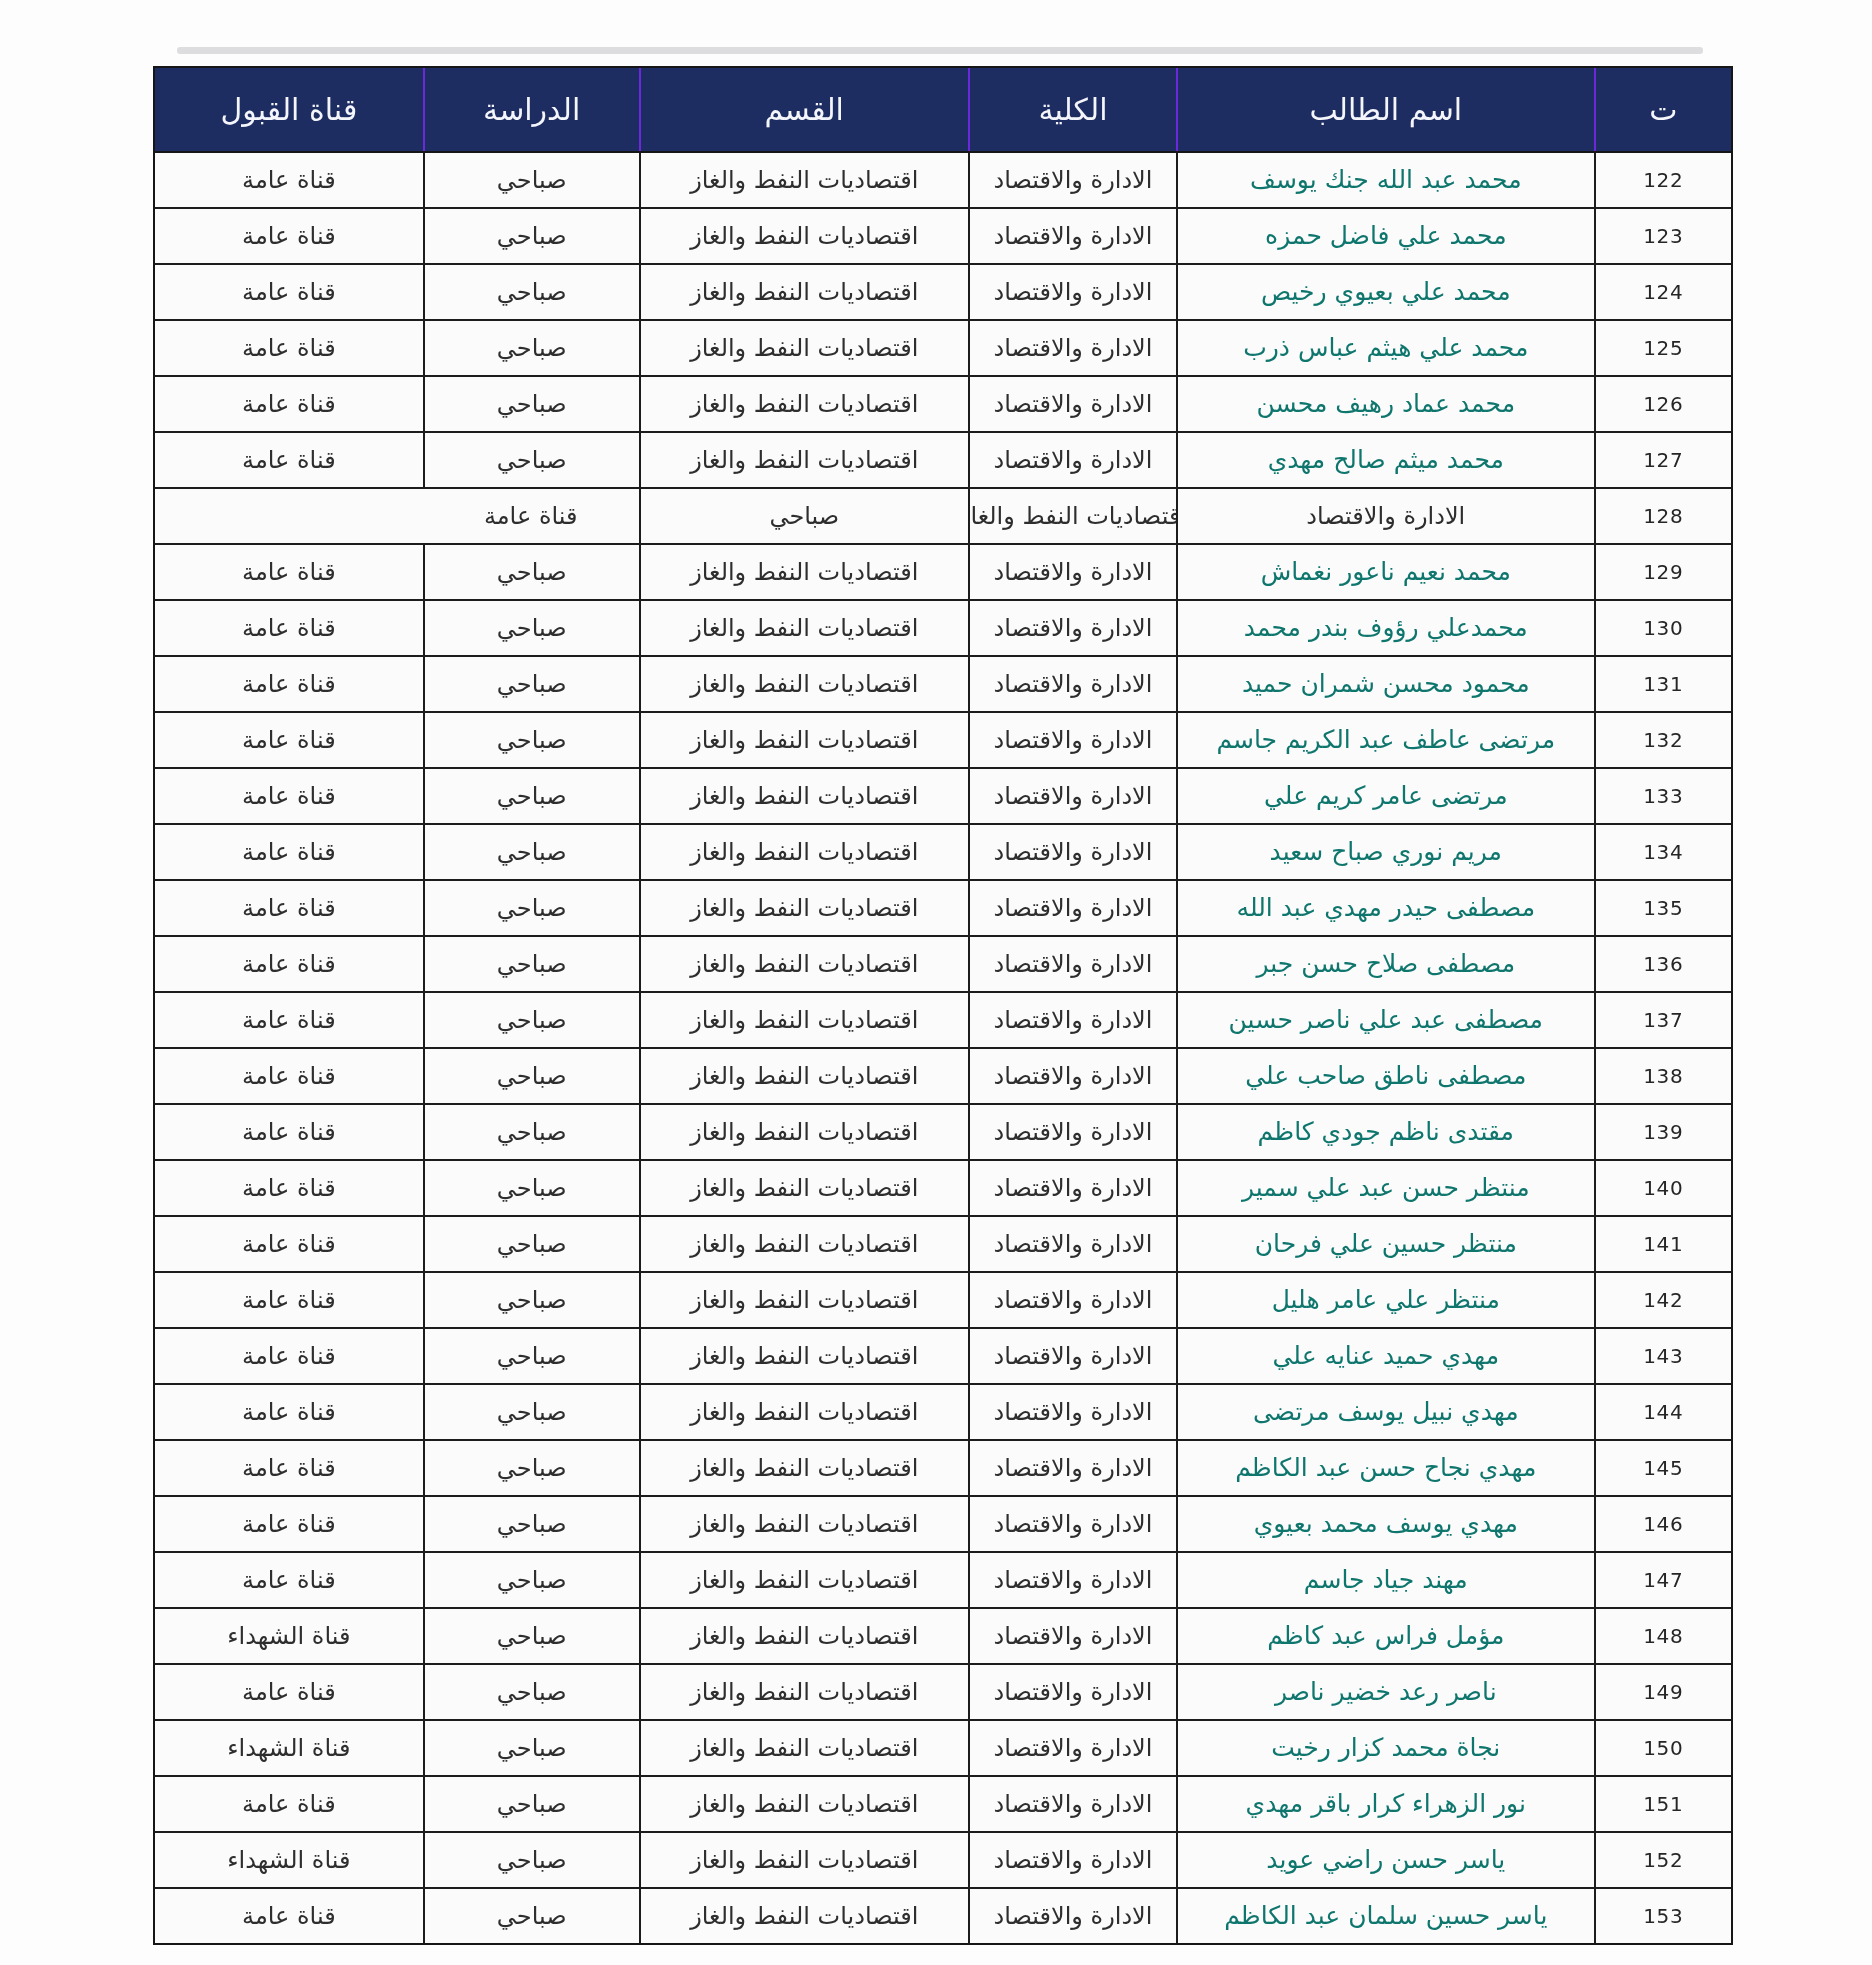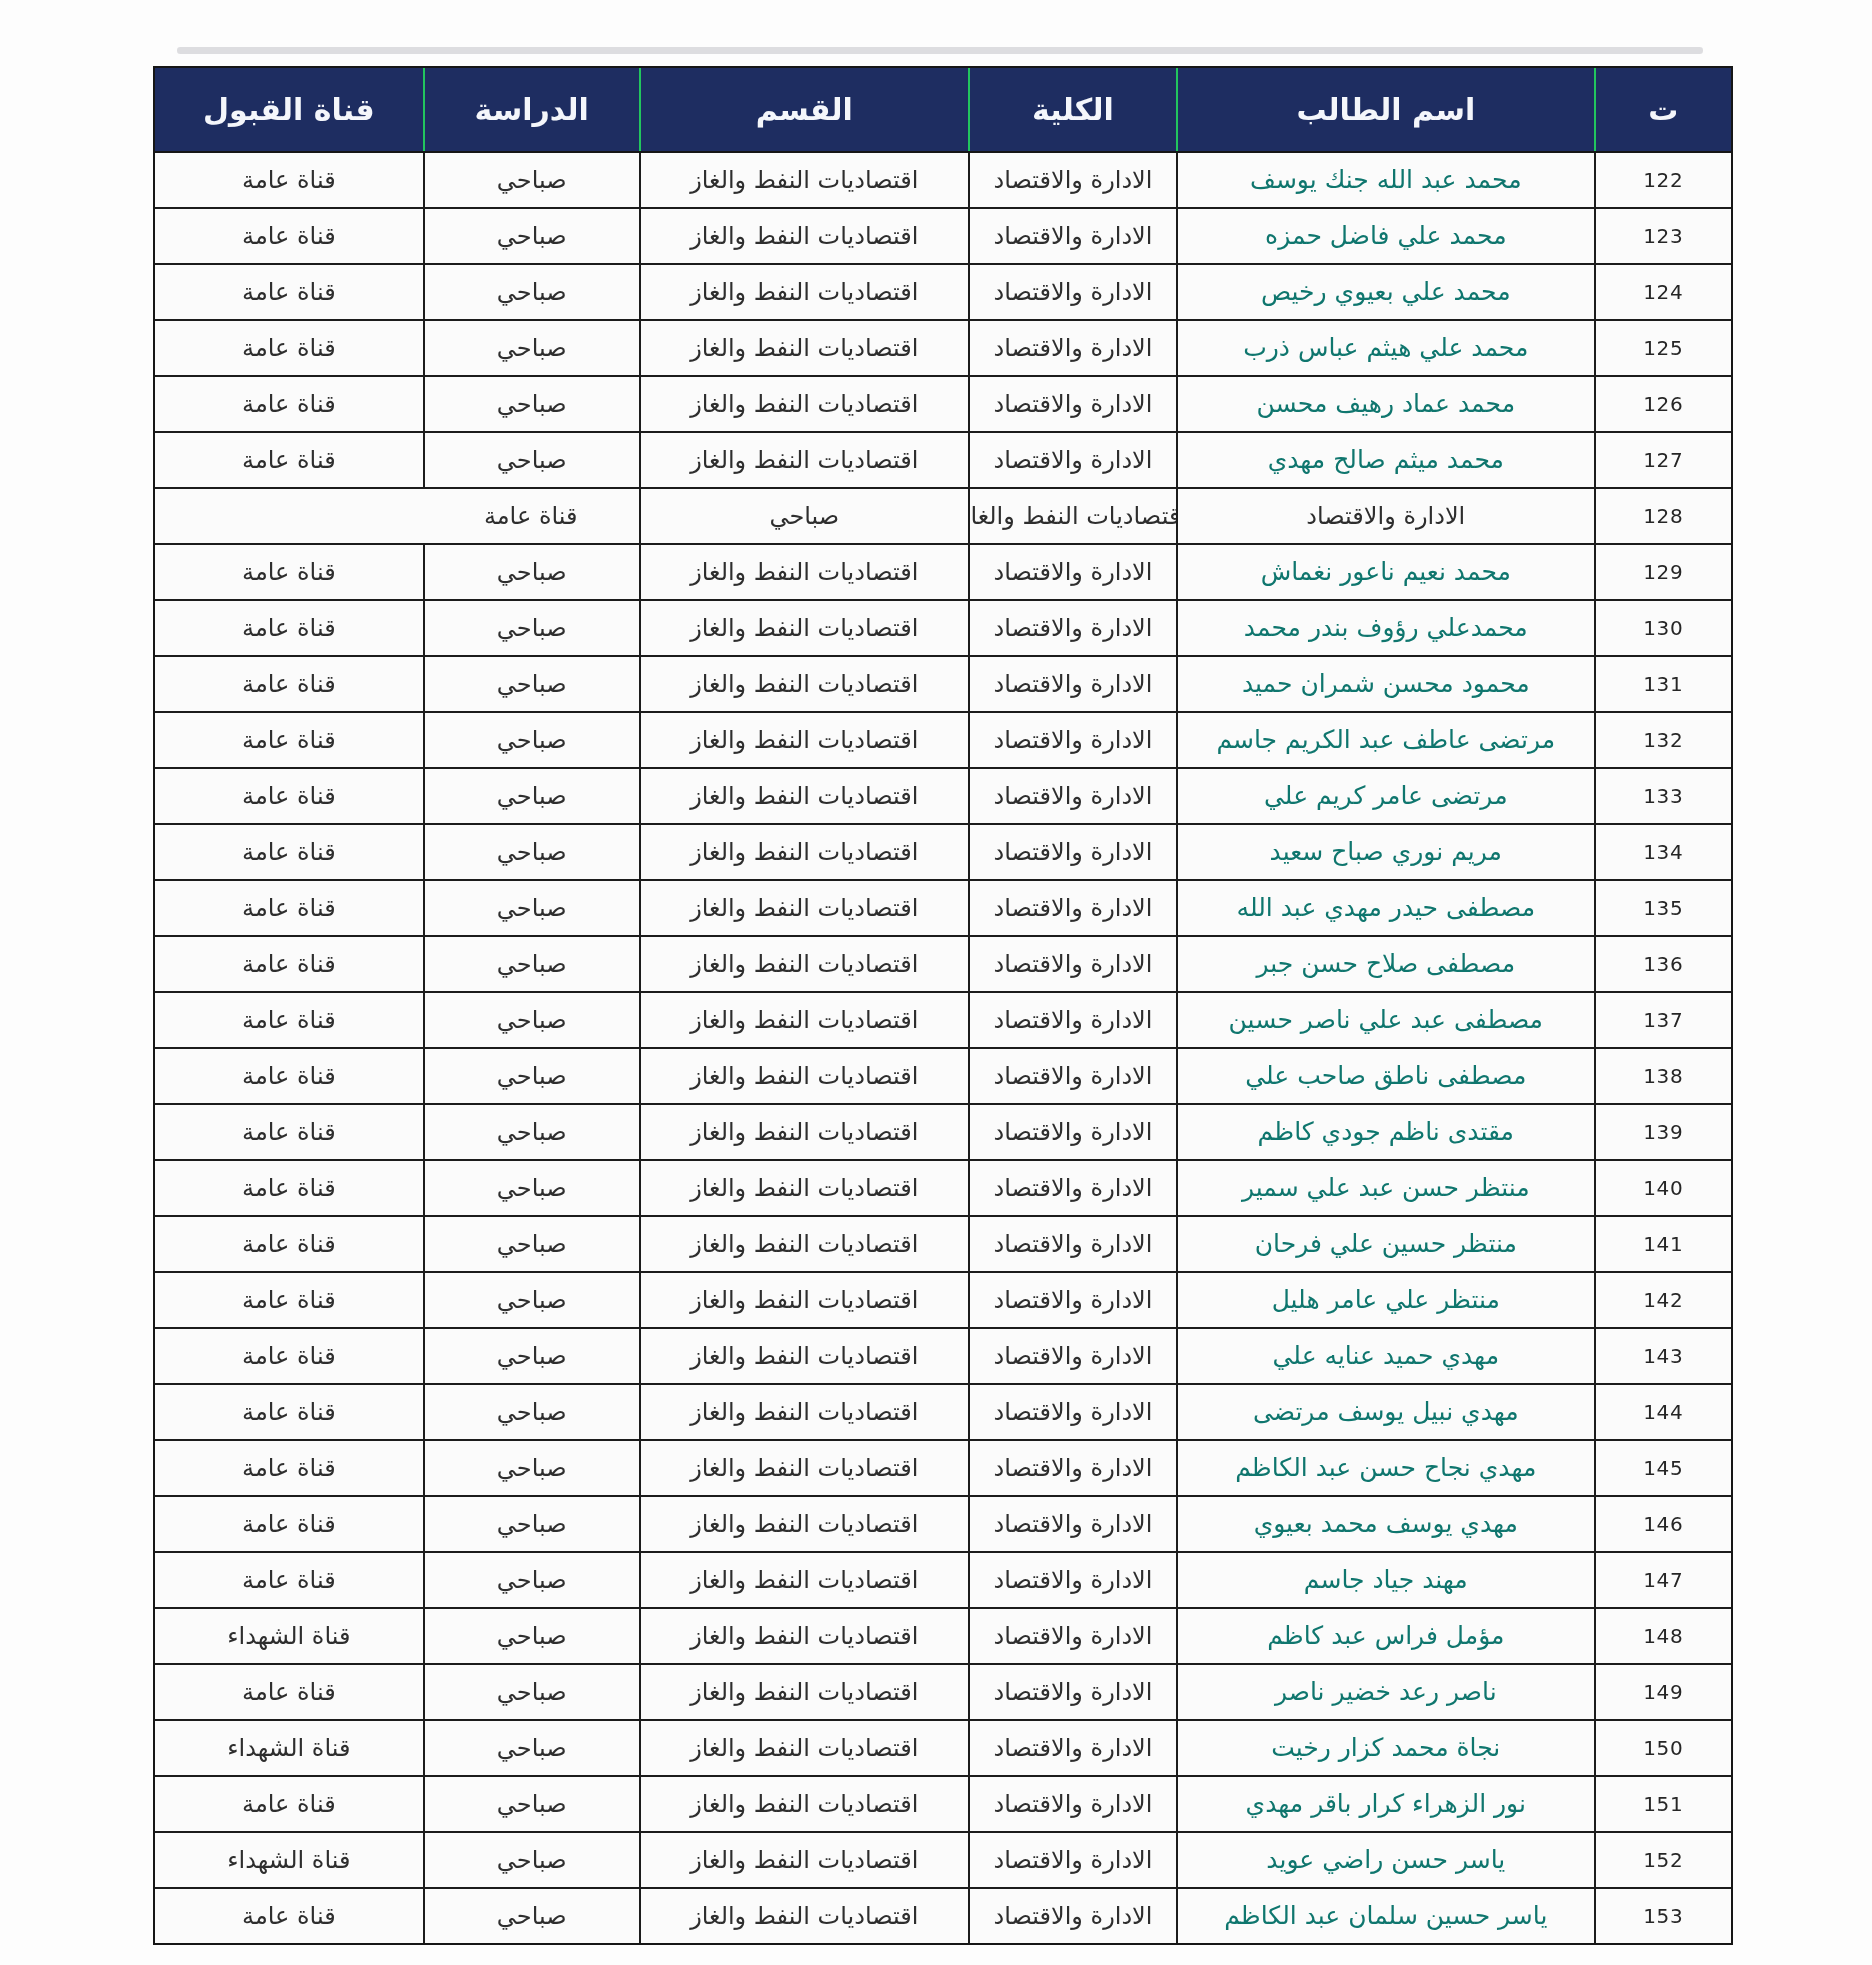--- a/index.html
+++ b/index.html
@@ -30,40 +30,40 @@
     grid-template-columns:210fr 638fr 318fr 503fr 330fr 409fr;
     direction:rtl;
   }
   .header-row {
     height:85px;
     border-bottom:2.6px solid #161616;
   }
   .header-row .cell {
     background:#1e2d61;
     color:#f4f6fb;
-    font-weight:bold;
+    font-weight:normal;
     font-size:30px;
   }
   .body-row {
     height:56px;
     border-bottom:2.6px solid #1c1c1c;
   }
   .body-row:last-child { border-bottom:none; height:54px; }
   .cell {
     display:flex; align-items:center; justify-content:center;
     text-align:center;
     overflow:hidden;
     padding:0 5.2px;
     color:#2e2e2e;
     font-size:24px;
     line-height:1.1;
     white-space:nowrap;
   }
   .cell:not(:last-child) { border-left:2.6px solid #1c1c1c; }
-  .header-row .cell:not(:last-child) { border-left:2px solid #22c55e; }
+  .header-row .cell:not(:last-child) { border-left:2px solid #6d28d9; }
   .col-index { font-size:20px; color:#262626; letter-spacing:0.7px; }
   .col-name  { font-size:25px; color:#0f766e; }
 </style>
 </head>
 <body>
 
 <div id="page">
   <div class="top-shadow"></div>
 
   <div class="table-frame">

